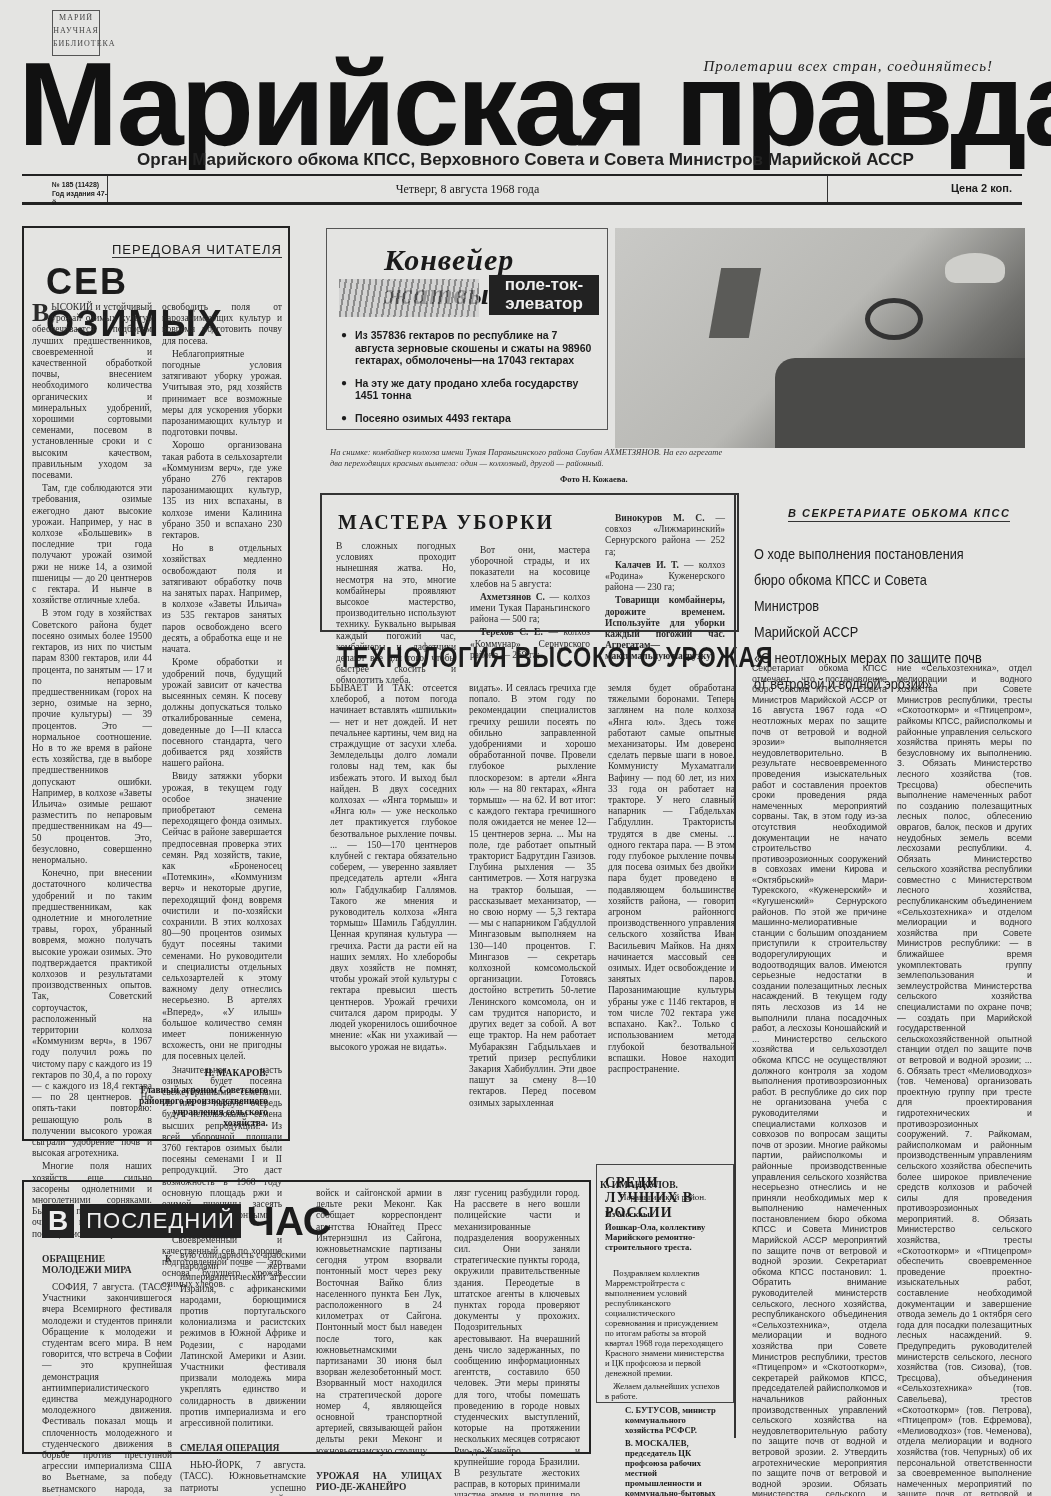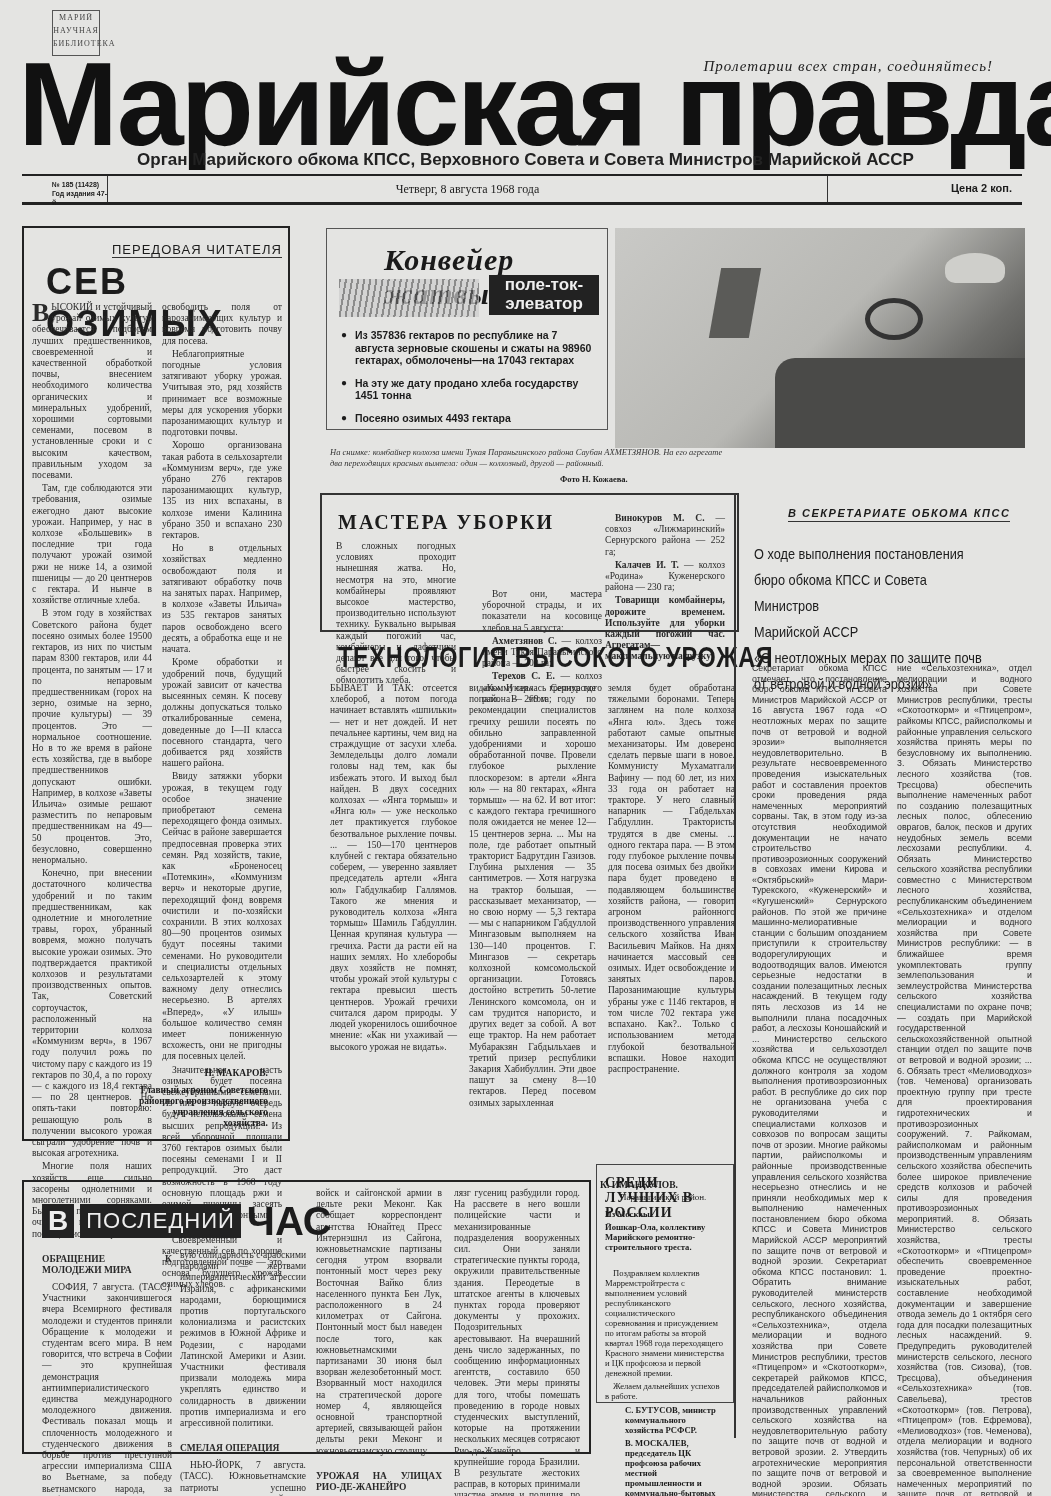--- a/index.html
+++ b/index.html
@@ -37,21 +37,21 @@
   .photo .shape1{position:absolute;left:100px;top:40px;width:40px;height:70px;background:#5b5b58;transform:skewX(-10deg);}
   .photo .shape2{position:absolute;left:160px;top:130px;width:280px;height:110px;background:#4a4a48;border-radius:20px 0 0 0;}
   .photo .shape3{position:absolute;left:330px;top:25px;width:60px;height:30px;background:#cfcfcb;border-radius:50% 50% 10px 10px;}
   .photo .shape4{position:absolute;left:250px;top:70px;width:48px;height:32px;border:5px solid #333;border-radius:50%;}
   .caption{left:330px;top:447px;width:405px;font-size:8.5px;line-height:10.5px;font-style:italic;color:#333;}
   .photo-credit{left:560px;top:474px;font-size:8.5px;font-weight:bold;}
   
   .masters{left:320px;top:493px;width:415px;height:135px;border:2px solid #333;}
   .m-title{position:absolute;left:16px;top:16px;font-family:"Liberation Serif",serif;font-weight:bold;font-size:20px;letter-spacing:2px;}
   .m-c1{position:absolute;left:14px;top:46px;width:120px;}
-  .m-c2{position:absolute;left:160px;top:22px;width:120px;margin-top:44px;}
+  .m-c2{position:absolute;left:148px;top:22px;width:120px;}
   .m-c3{position:absolute;left:283px;top:18px;width:120px;}
   
   .tech-title{left:338px;top:640px;font-family:"Liberation Sans",sans-serif;font-weight:bold;font-size:30px;letter-spacing:1px;transform:scaleX(.78);transform-origin:left;white-space:nowrap;}
   .tech-cols{left:330px;top:683px;width:405px;display:flex;gap:12px;}
   .tech-cols .col-text{width:127px;}
   .tech-sign{left:600px;top:1180px;font-size:9.5px;font-weight:bold;}
   .tech-place{left:620px;top:1192px;font-size:9px;}
   
   .secr{left:740px;top:493px;width:290px;}
   .secr-kicker{position:absolute;left:48px;top:14px;font-family:"Liberation Sans",sans-serif;font-style:italic;font-weight:bold;font-size:11px;letter-spacing:1.5px;border-bottom:1px solid #333;padding-bottom:2px;}
@@ -145,21 +145,21 @@
   <div class="shape3"></div>
 </div>
 <div class="abs caption">На снимке: комбайнер колхоза имени Тукая Параньгинского района Саубан АХМЕТЗЯНОВ. На его агрегате два переходящих красных вымпела: один — колхозный, другой — районный.</div>
 <div class="abs photo-credit">Фото Н. Кожаева.</div>
 
 <div class="abs masters">
   <div class="m-title">МАСТЕРА УБОРКИ</div>
   <div class="m-c1 col-text">В сложных погодных условиях проходит нынешняя жатва. Но, несмотря на это, многие комбайнеры проявляют высокое мастерство, производительно используют технику. Буквально вырывая каждый погожий час, комбайнеры и лафетчики делают все для того, чтобы быстрее скосить и обмолотить хлеба.</div>
   <div class="m-c2 col-text" style="top:50px">
     <p>Вот они, мастера уборочной страды, и их показатели на косовице хлебов на 5 августа:</p>
-    <p><b>Ахметзянов С.</b> <span>— колхоз имени Тукая Параньгинского района — 200 га;</span></p>
+    <p><b>Ахметзянов С.</b> <span>— колхоз имени Тукая Параньгинского района — 500 га;</span></p>
     <p><b>Терехов С. Е.</b> <span>— колхоз «Коммунар» Сернурского района — 269 га;</span></p>
   </div>
   <div class="m-c3 col-text">
     <p><b>Винокуров М. С.</b> <span>— совхоз «Лижмаринский» Сернурского района — 252 га;</span></p>
     <p><b>Калачев И. Т.</b> <span>— колхоз «Родина» Куженерского района — 230 га;</span></p>
     <p style="font-weight:bold">Товарищи комбайнеры, дорожите временем. Используйте для уборки каждый погожий час. Агрегатам—максимальную нагрузку!</p>
   </div>
 </div>
 
 <div class="abs tech-title">ТЕХНОЛОГИЯ ВЫСОКОГО УРОЖАЯ</div>

